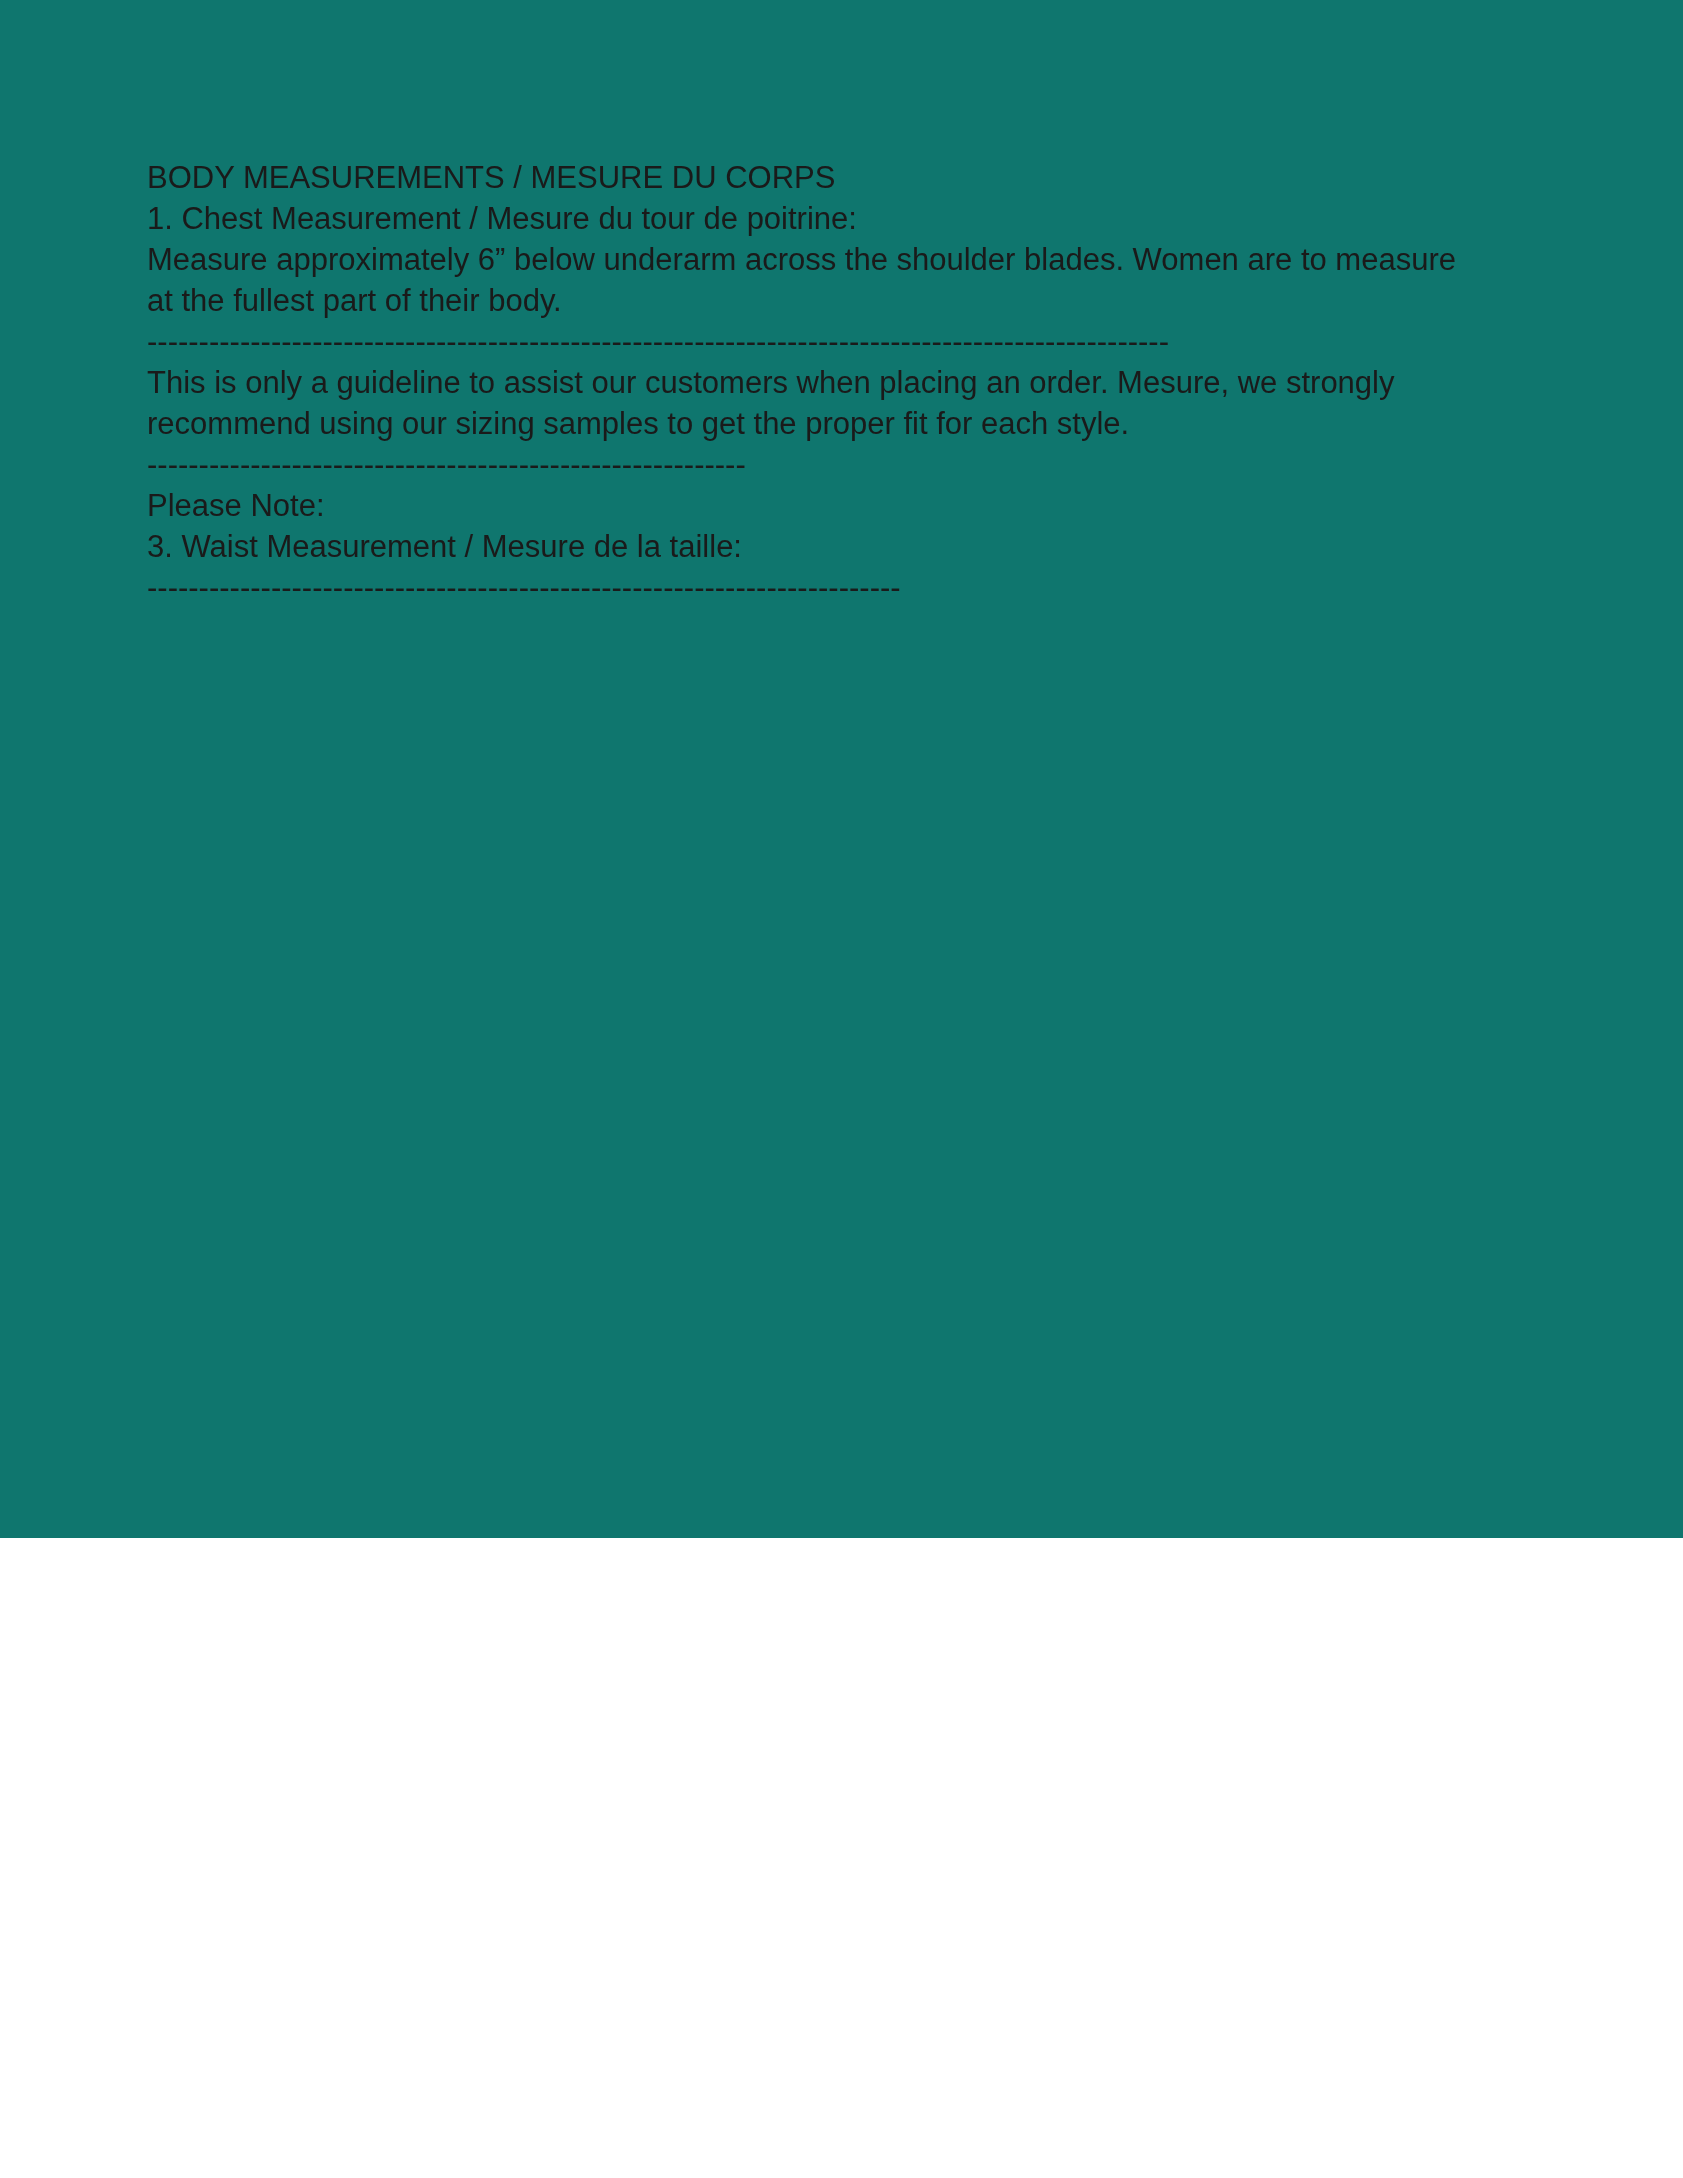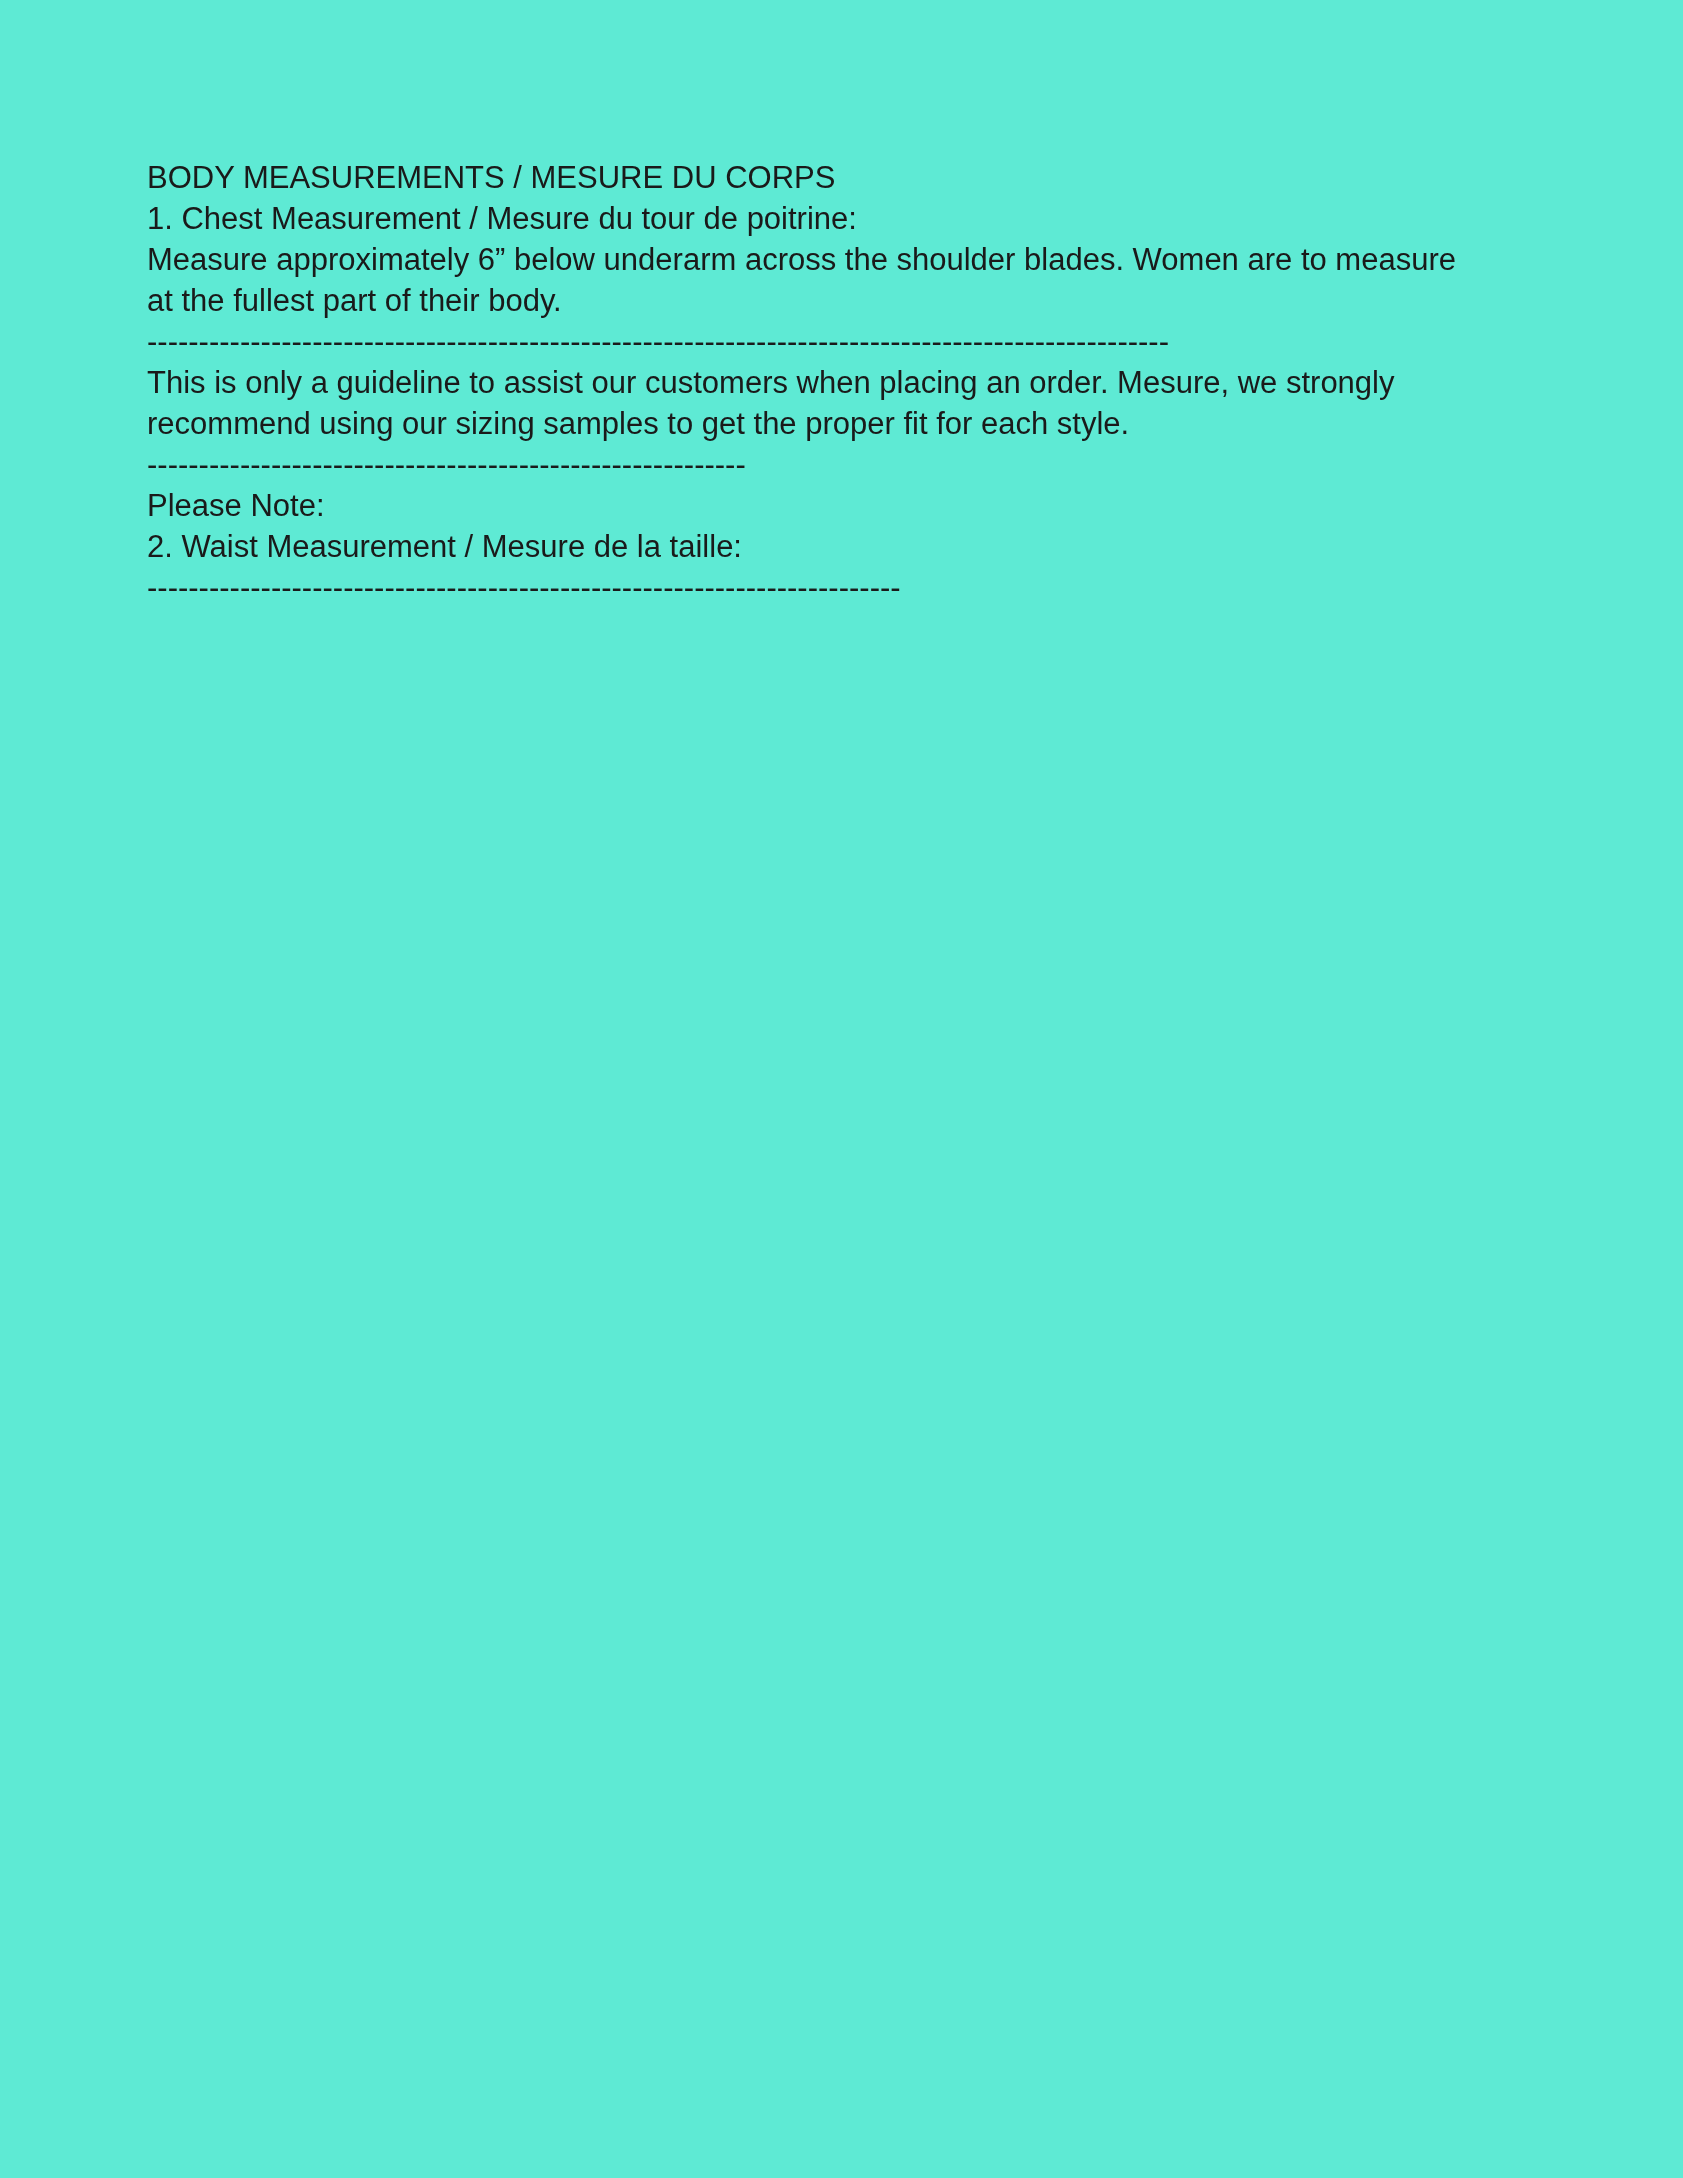--- a/index.html
+++ b/index.html
@@ -11,22 +11,22 @@
     height: 2178px;
     background: #ffffff;
     position: relative;
     overflow: hidden;
   }
   .page {
     position: absolute;
     left: 0;
     top: 0;
     width: 1683px;
-    height: 2178px;
-    background: #5eead4;
+    height: 1538px;
+    background: #0f766e;
   }
   .content {
     position: absolute;
     left: 147px;
     top: 157px;
     width: 1390px;
     font-family: "Liberation Sans", sans-serif;
     font-size: 31px;
     line-height: 41px;
     color: #1a1a1a;
@@ -46,17 +46,17 @@
   <div class="content">
     <div class="line">BODY MEASUREMENTS / MESURE DU CORPS</div>
     <div class="line">1. Chest Measurement / Mesure du tour de poitrine:</div>
     <div class="line">Measure approximately 6” below underarm across the shoulder blades. Women are to measure</div>
     <div class="line">at the fullest part of their body.</div>
     <div class="line divider">---------------------------------------------------------------------------------------------------</div>
     <div class="line">This is only a guideline to assist our customers when placing an order. Mesure, we strongly</div>
     <div class="line">recommend using our sizing samples to get the proper fit for each style.</div>
     <div class="line divider">----------------------------------------------------------</div>
     <div class="line">Please Note:</div>
-    <div class="line">2. Waist Measurement / Mesure de la taille:</div>
+    <div class="line">3. Waist Measurement / Mesure de la taille:</div>
     <div class="line divider">-------------------------------------------------------------------------</div>
   </div>
 </div>
 
 
 </body></html>

